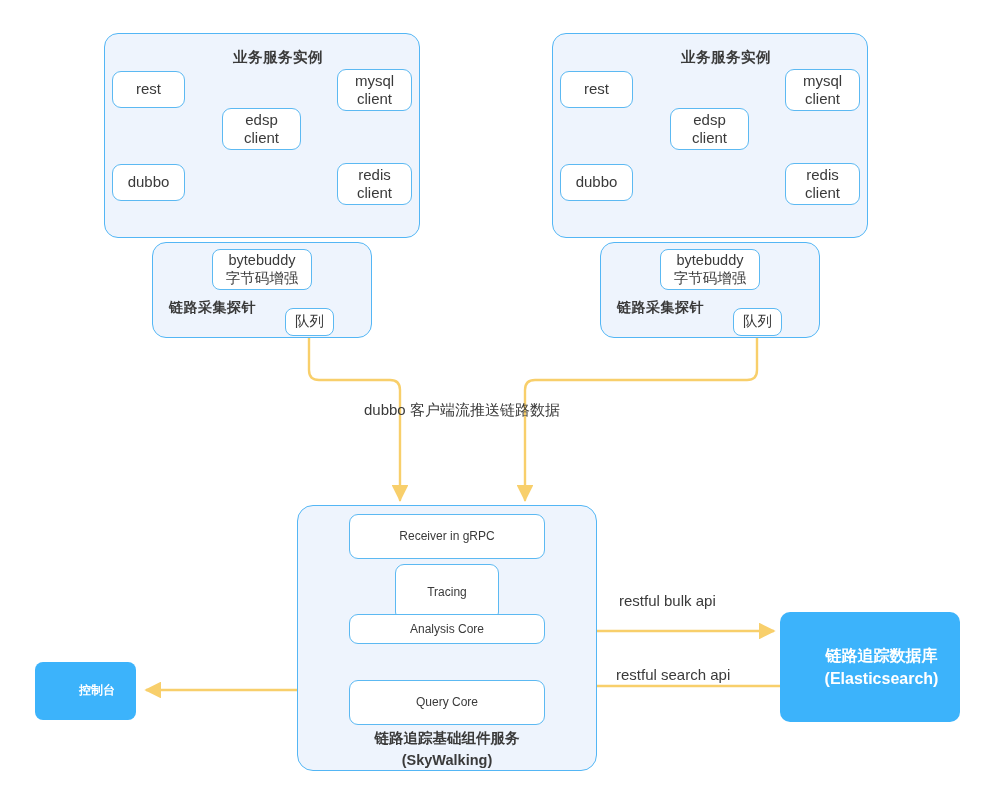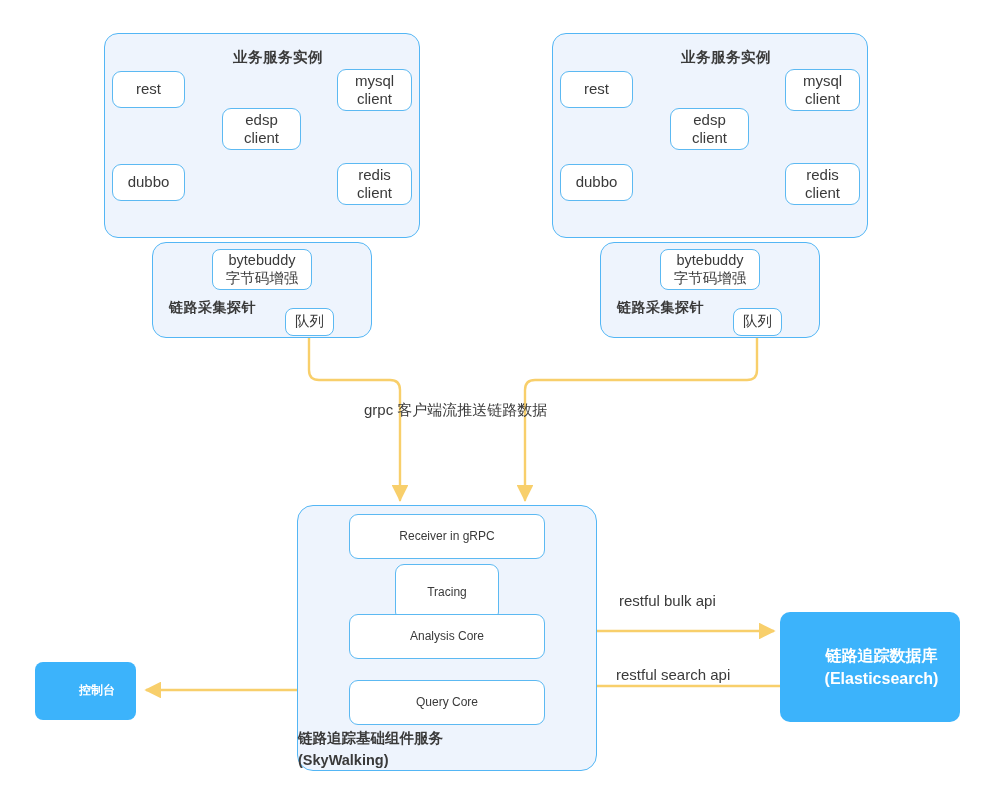--- a/index.html
+++ b/index.html
@@ -72,20 +72,21 @@
 
   
   .sw-panel {
     position: absolute;
     background: #eef4fd;
     border: 1.6px solid #53b6f5;
     border-radius: 16px;
   }
   .sw-caption {
     position: absolute; left: 0; right: 0;
+    text-align: center;
     font-size: 14.5px; font-weight: bold; color: #3a3a3a;
     line-height: 1.5;
     white-space: pre-line;
   }
 
   
   .edge-label {
     position: absolute;
     font-size: 15px; color: #3a3a3a;
     white-space: nowrap;
@@ -164,29 +165,29 @@
   <div class="node" style="left:785px; top:163px; width:75px; height:42px;">redis
 client</div>
 
   <div class="probe-panel" style="left:600px; top:242px; width:220px; height:96px;">
     <div class="probe-label" style="left:16px; top:56px;">链路采集探针</div>
   </div>
   <div class="node small" style="left:660px; top:249px; width:100px; height:41px;">bytebuddy
 字节码增强</div>
   <div class="node small" style="left:733px; top:308px; width:49px; height:28px;">队列</div>
 
-  <div class="edge-label cn" style="left:364px; top:401px;">grpc 客户端流推送链路数据</div>
+  <div class="edge-label cn" style="left:364px; top:401px;">dubbo 客户端流推送链路数据</div>
 
   <div class="sw-panel" style="left:297px; top:505px; width:300px; height:266px;">
     <div class="sw-caption" style="top:222px;">链路追踪基础组件服务
 (SkyWalking)</div>
   </div>
   <div class="node sw" style="left:349px; top:514px; width:196px; height:45px;">Receiver in gRPC</div>
   <div class="node sw" style="left:395px; top:564px; width:104px; height:57px;">Tracing</div>
-  <div class="node sw" style="left:349px; top:614px; width:196px; height:45px;">Analysis Core</div>
+  <div class="node sw" style="left:349px; top:614px; width:196px; height:30px;">Analysis Core</div>
   <div class="node sw" style="left:349px; top:664px; width:196px; height:45px;margin-top:16px;">Query Core</div>
 
   <div class="edge-label" style="left:619px; top:592px;">restful bulk api</div>
   <div class="edge-label" style="left:616px; top:666px;">restful search api</div>
 
   <div class="blue-box" style="left:780px; top:612px; width:180px; height:110px;">链路追踪数据库
 (Elasticsearch)</div>
 
   <div class="blue-box console" style="left:35px; top:662px; width:101px; height:58px;">控制台</div>
 

